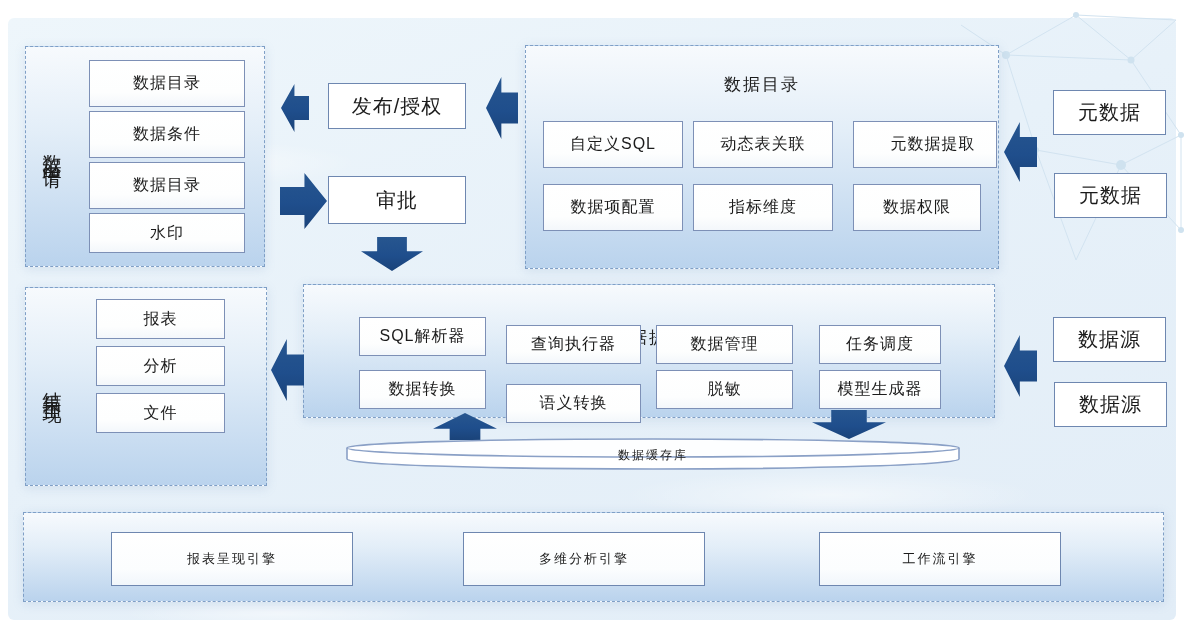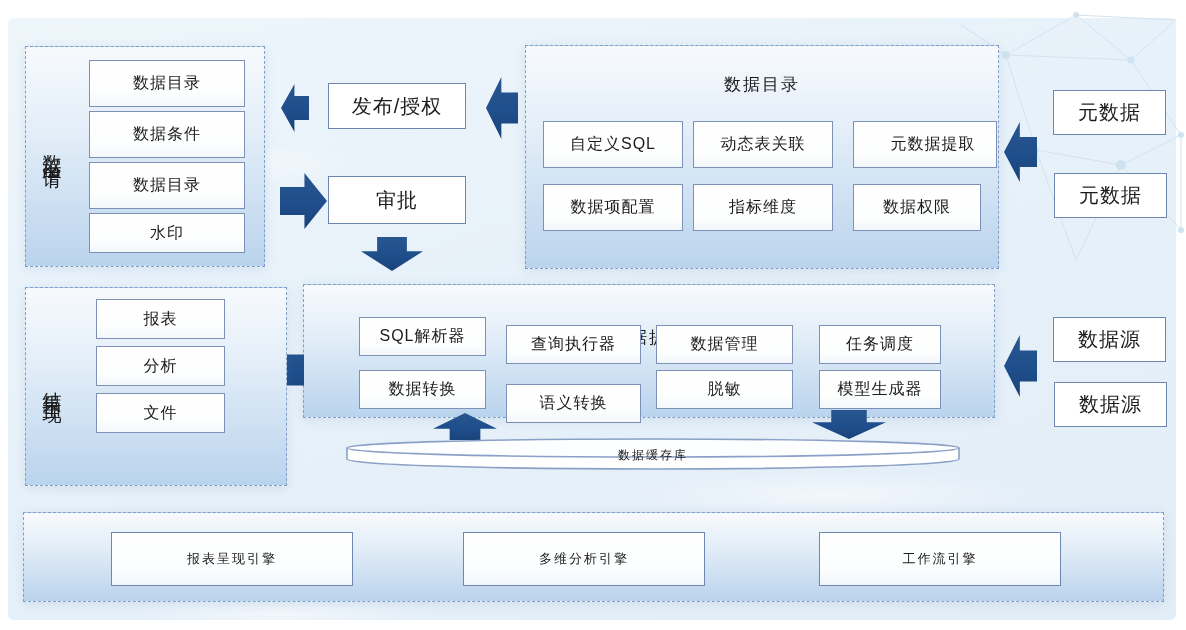--- a/index.html
+++ b/index.html
@@ -119,21 +119,21 @@
     <div class="sbox" style="left:352px;top:40px;width:135px;height:37px;">数据管理</div>
     <div class="sbox" style="left:515px;top:40px;width:120px;height:37px;">任务调度</div>
     <div class="sbox" style="left:55px;top:85px;width:125px;height:37px;">数据转换</div>
     <div class="sbox" style="left:202px;top:99px;width:133px;height:37px;">语义转换</div>
     <div class="sbox" style="left:352px;top:85px;width:135px;height:37px;">脱敏</div>
     <div class="sbox" style="left:515px;top:85px;width:120px;height:37px;">模型生成器</div>
   </div>
 
   <div class="arrow left" style="left:271px;top:339px;width:33px;height:62px;"></div>
 
-  <div class="panel" style="left:25px;top:287px;width:240px;height:197px;padding-left:20px;">
+  <div class="panel" style="left:25px;top:287px;width:240px;height:197px;">
     <div class="vtitle" style="left:13px;top:18px;height:160px;">结果呈现</div>
     <div class="sbox" style="left:70px;top:11px;width:127px;height:38px;">报表</div>
     <div class="sbox" style="left:70px;top:58px;width:127px;height:38px;">分析</div>
     <div class="sbox" style="left:70px;top:105px;width:127px;height:38px;">文件</div>
   </div>
 
   <div class="arrow left" style="left:1004px;top:335px;width:33px;height:62px;"></div>
   <div class="wbox" style="left:1053px;top:317px;width:111px;height:43px;">数据源</div>
   <div class="wbox" style="left:1054px;top:382px;width:111px;height:43px;">数据源</div>
 

